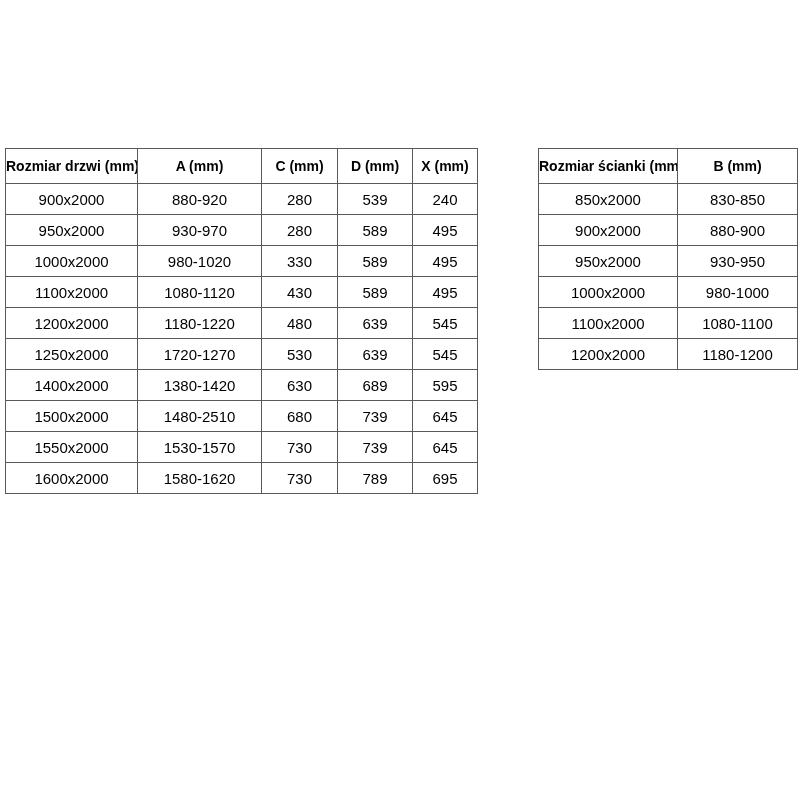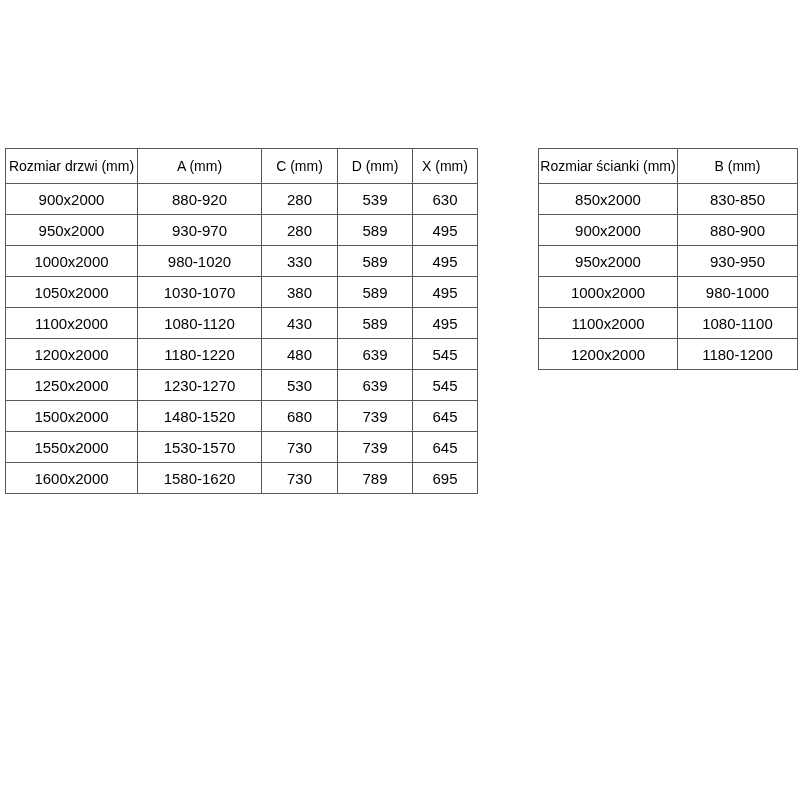--- a/index.html
+++ b/index.html
@@ -18,21 +18,21 @@
   }
   th, td {
     border:1px solid var(--border);
     text-align:center;
     vertical-align:middle;
     padding:0;
     color:var(--text);
     white-space:nowrap;
     overflow:hidden;
   }
-  th { font-weight:400; font-size:14px; height:34px; }
+  th { font-weight:700; font-size:14px; height:34px; }
   td { font-weight:400; font-size:15px; height:30px; }
   .door-table { left:5px;  top:148px; width:472px; }
   .wall-table { left:538px; top:148px; width:259px; }
 </style>
 </head>
 <body>
 
 <table class="door-table">
   <colgroup>
     <col style="width:132px">
@@ -49,67 +49,67 @@
         <th>D (mm)</th>
         <th>X (mm)</th>
       </tr>
     </thead>
     <tbody>
       <tr>
         <td>900x2000</td>
         <td>880-920</td>
         <td>280</td>
         <td>539</td>
-        <td>630</td>
+        <td>240</td>
       </tr>
       <tr>
         <td>950x2000</td>
         <td>930-970</td>
         <td>280</td>
         <td>589</td>
         <td>495</td>
       </tr>
       <tr>
         <td>1000x2000</td>
         <td>980-1020</td>
         <td>330</td>
-        <td>589</td>
-        <td>495</td>
-      </tr>
-      <tr>
-        <td>1050x2000</td>
-        <td>1030-1070</td>
-        <td>380</td>
         <td>589</td>
         <td>495</td>
       </tr>
       <tr>
         <td>1100x2000</td>
         <td>1080-1120</td>
         <td>430</td>
         <td>589</td>
         <td>495</td>
       </tr>
       <tr>
         <td>1200x2000</td>
         <td>1180-1220</td>
         <td>480</td>
         <td>639</td>
         <td>545</td>
       </tr>
       <tr>
         <td>1250x2000</td>
-        <td>1230-1270</td>
+        <td>1720-1270</td>
         <td>530</td>
         <td>639</td>
         <td>545</td>
       </tr>
       <tr>
+        <td>1400x2000</td>
+        <td>1380-1420</td>
+        <td>630</td>
+        <td>689</td>
+        <td>595</td>
+      </tr>
+      <tr>
         <td>1500x2000</td>
-        <td>1480-1520</td>
+        <td>1480-2510</td>
         <td>680</td>
         <td>739</td>
         <td>645</td>
       </tr>
       <tr>
         <td>1550x2000</td>
         <td>1530-1570</td>
         <td>730</td>
         <td>739</td>
         <td>645</td>

